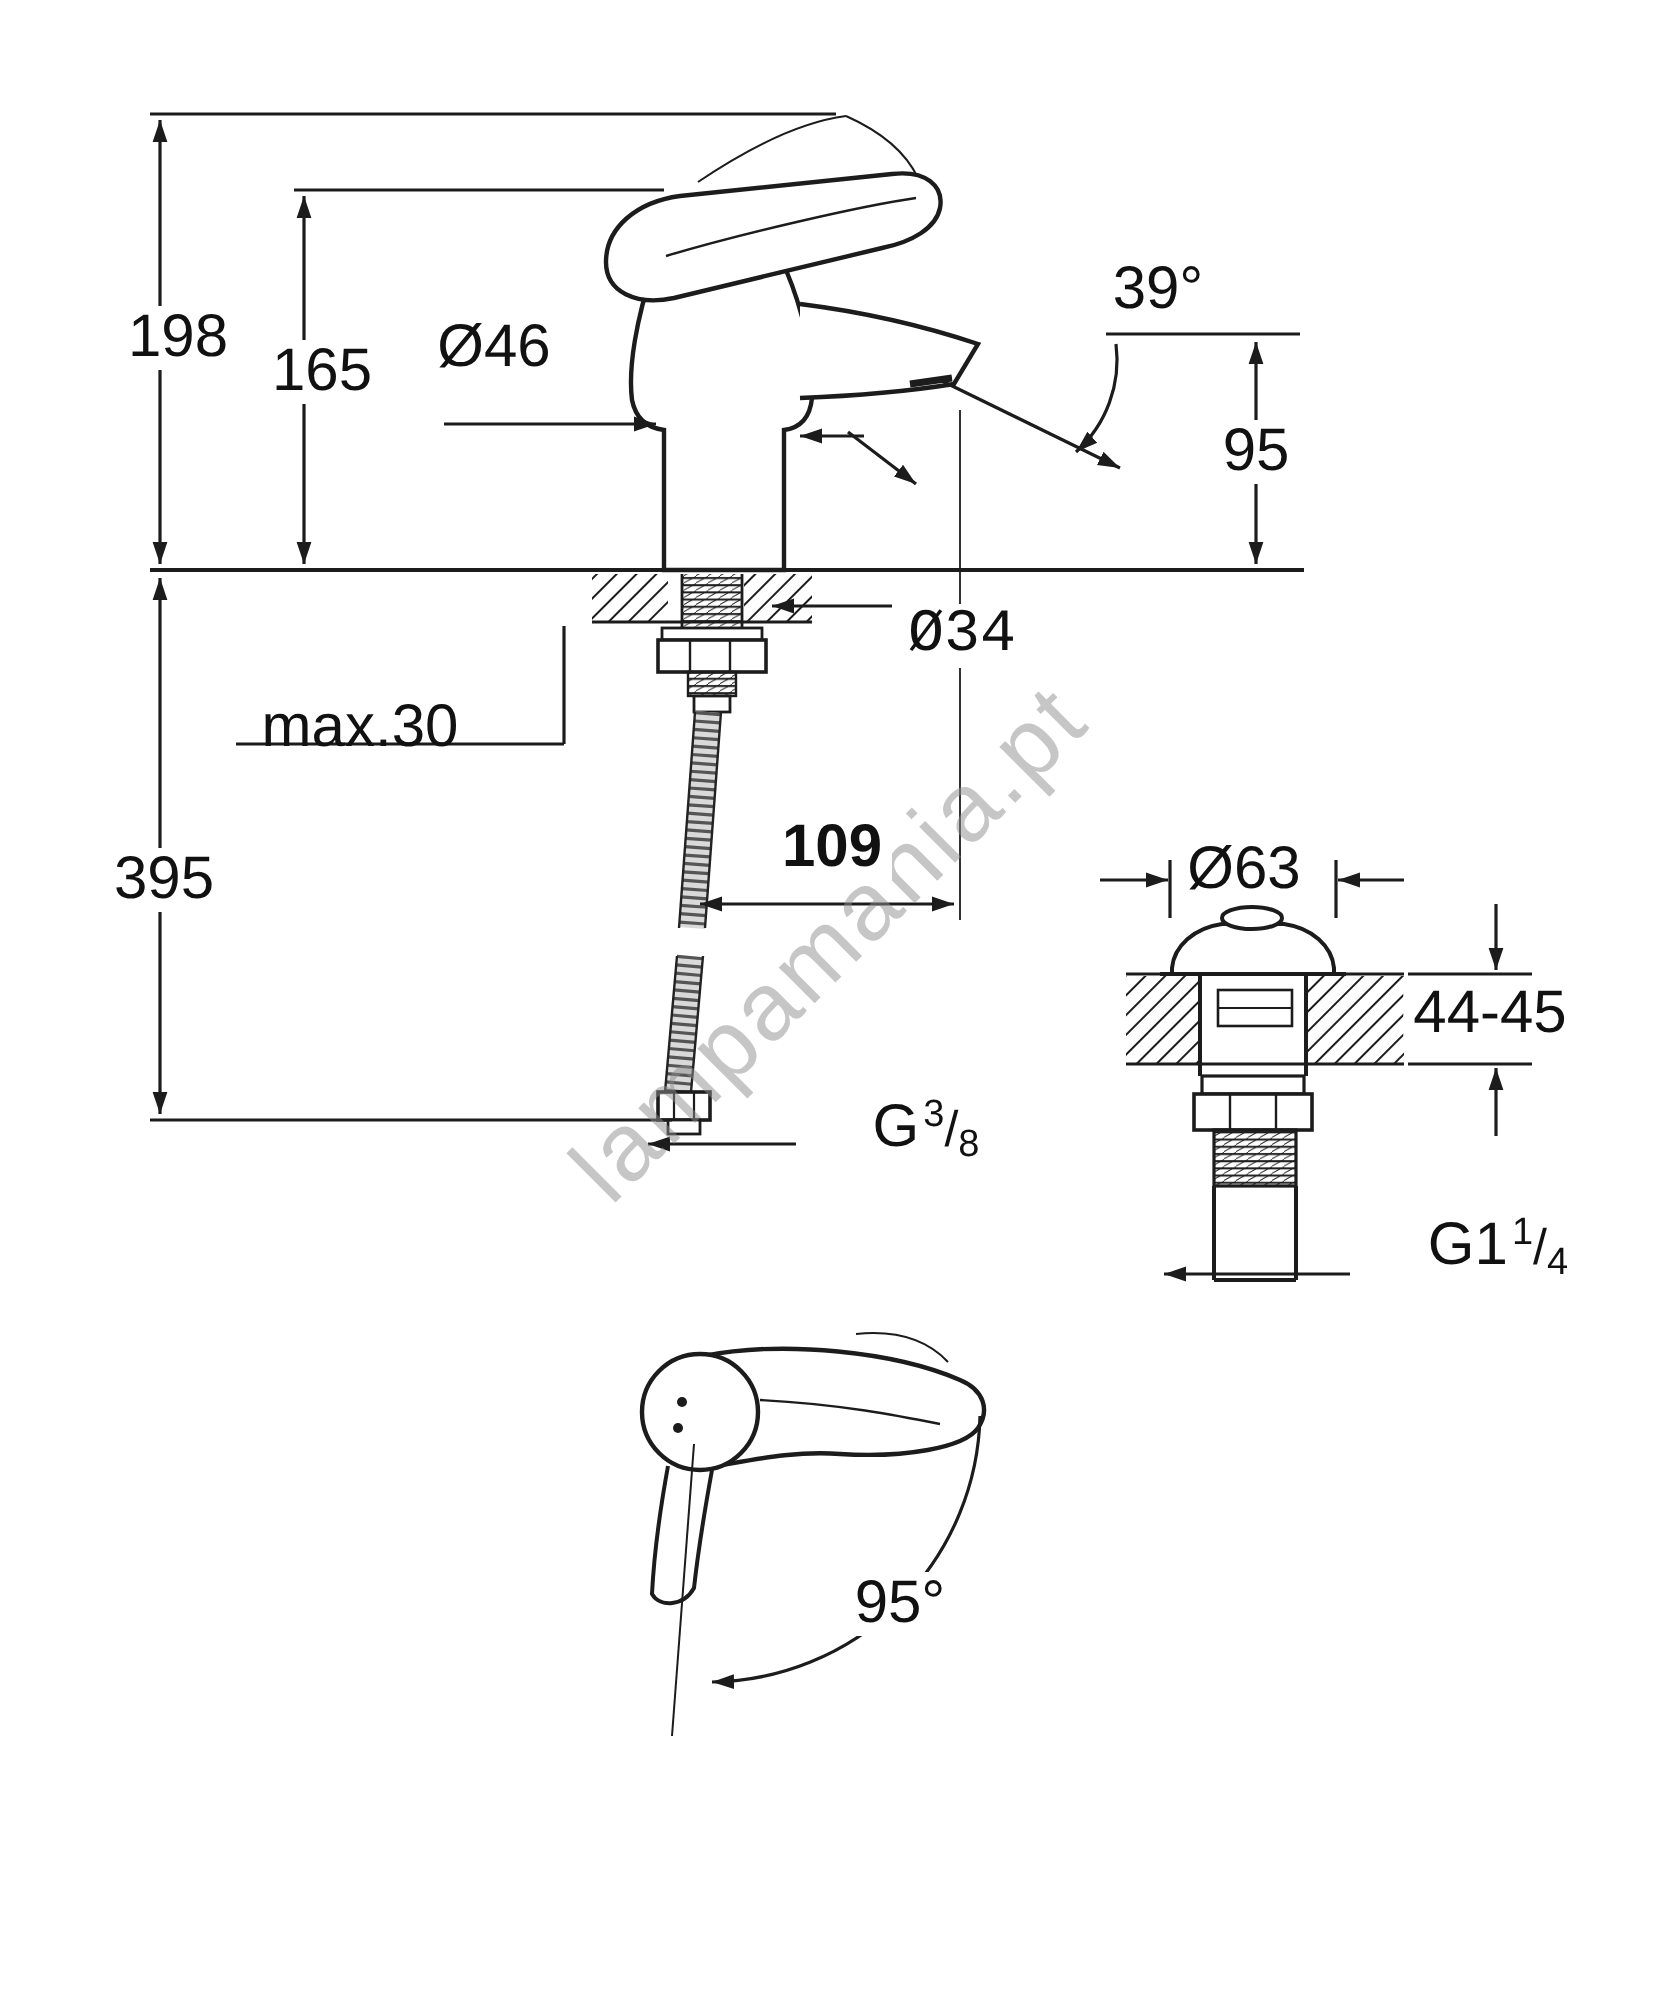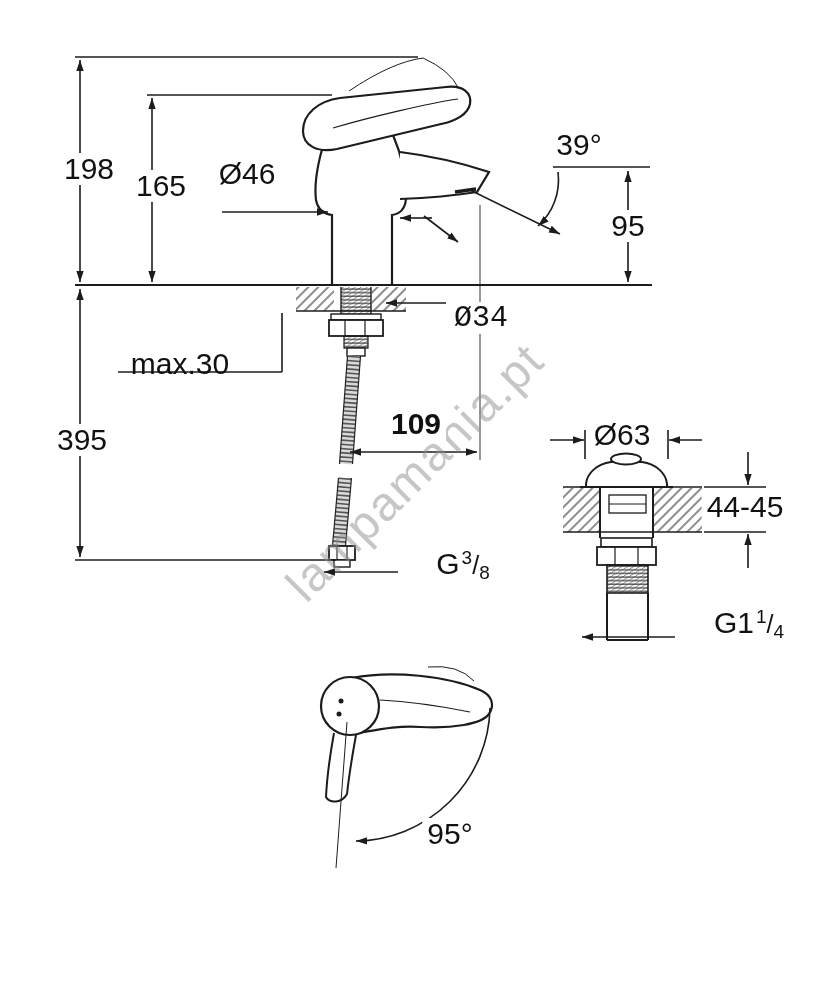--- a/index.html
+++ b/index.html
@@ -168,15 +168,15 @@
     <span>G</span><span class="gsup">3</span><span class="gslash">/</span><span class="gsub">8</span>
   </div>
 
   <div class="lbl bg" style="left:622px;top:420px;margin-top:15px;">Ø63</div>
   <div class="lbl bg" style="left:745px;top:507px;">44-45</div>
 
   <div class="lbl" style="left:716px;top:623px;margin-left:33px;">
     <span>G1</span><span class="gsup">1</span><span class="gslash">/</span><span class="gsub">4</span>
   </div>
 
-  <div class="lbl bg" style="left:450px;top:802px;margin-top:32px;">95°</div>
+  <div class="lbl bg" style="left:450px;top:802px;">95°</div>
 
 </div>
 
 </body></html>

